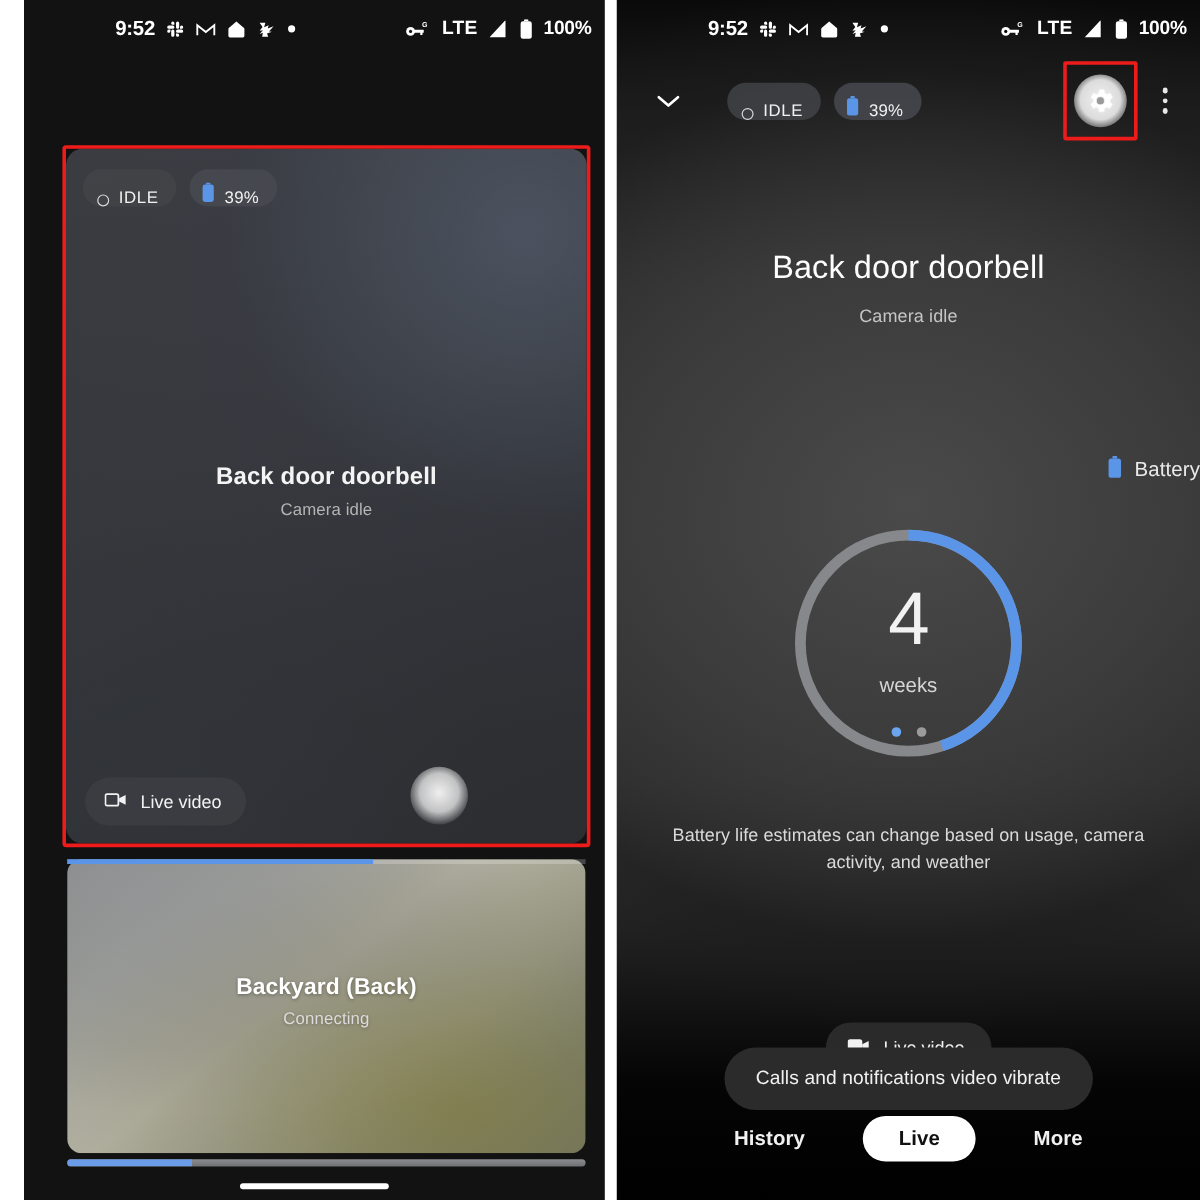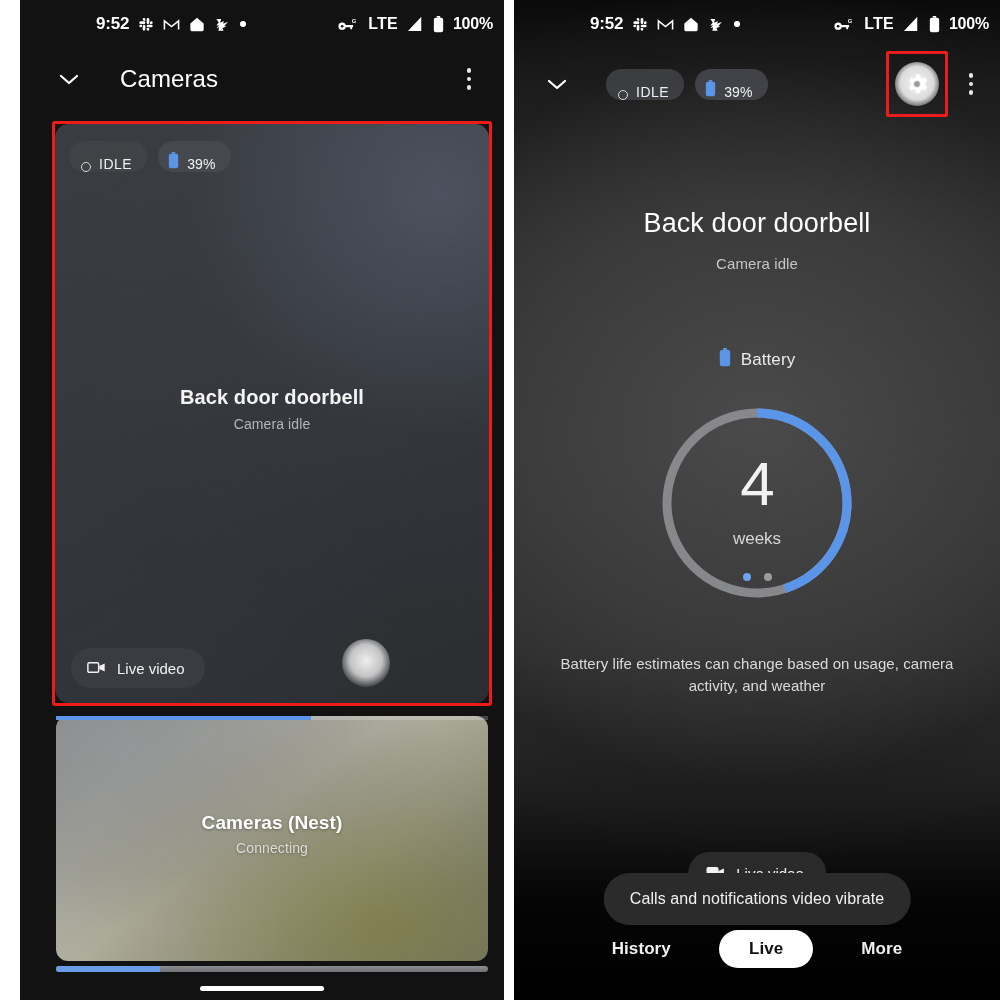--- a/index.html
+++ b/index.html
@@ -359,24 +359,24 @@
   }
   .r-subtitle {
     text-align: center;
     margin-top: 16px;
     font-size: 15px;
     color: #c5c5c5;
     letter-spacing: 0.1px;
   }
 
   .batt-head {
-    margin-top: 76px;
-    display: flex;
-    align-items: center;
-    justify-content: center;
+    margin-top: 108px;
+    display: flex;
+    align-items: center;
+    justify-content: flex-end;
     gap: 10px;
   }
   .batt-head-label {
     font-size: 17px;
     color: #eaeaea;
     letter-spacing: 0.1px;
   }
 
   .ring-wrap {
     position: relative;
@@ -546,34 +546,20 @@
         <span class="sb-ico">
           <svg width="11" height="17" viewBox="0 0 12 19" fill="#fff">
               <rect x="4" y="0" width="4" height="2" rx="0.6"></rect>
               <rect x="0.8" y="2" width="10.4" height="16.2" rx="2.2"></rect>
             </svg>
         </span>
         <span class="sb-batt-pct">100%</span>
       </div>
     </div>
 
-    <div class="appbar">
-      <div class="appbar-chevron">
-        <svg width="22" height="14" viewBox="0 0 22 14" fill="none" stroke="#ffffff" stroke-width="2.2" stroke-linecap="round" stroke-linejoin="round">
-            <path d="M3 4l8 7 8-7"></path>
-          </svg>
-      </div>
-      <div class="appbar-title">Cameras</div>
-      <div class="appbar-spacer"></div>
-      <div class="kebab">
-          <i></i>
-          <i></i>
-          <i></i>
-        </div>
-    </div>
 
     <div class="cam-card">
       <div class="cam-badges">
         <div class="badge">
           <span class="badge-idle-dot"></span>
           <span>IDLE</span>
         </div>
         <div class="badge badge-batt">
           <span>
             <svg width="11" height="17" viewBox="0 0 12 19" fill="#5b95e8">
@@ -599,21 +585,21 @@
               <path d="M14.2 5.4 20.5 2.3v9.4l-6.3-3.1z" fill="#f2f2f2" stroke="none"></path>
             </svg>
         </span>
         <span>Live video</span>
       </div>
     </div>
     <div class="card-highlight"></div>
 
     <div class="cam-card2">
       <div class="cam2-center">
-        <div class="cam2-name">Cameras (Nest)</div>
+        <div class="cam2-name">Backyard (Back)</div>
         <div class="cam2-sub">Connecting</div>
       </div>
     </div>
     <div class="cam2-progress" style="left:36px;top:716px;width:432px;">
         <span style="width: 59%; background: rgb(91, 149, 232);"></span>
       </div>
 
     <div class="bottom-bar">
         <span style="width: 24%;"></span>
       </div>

